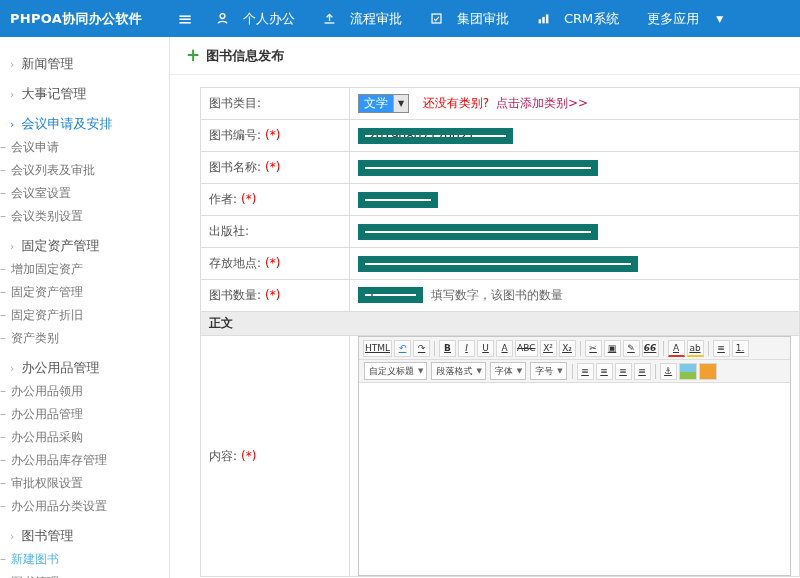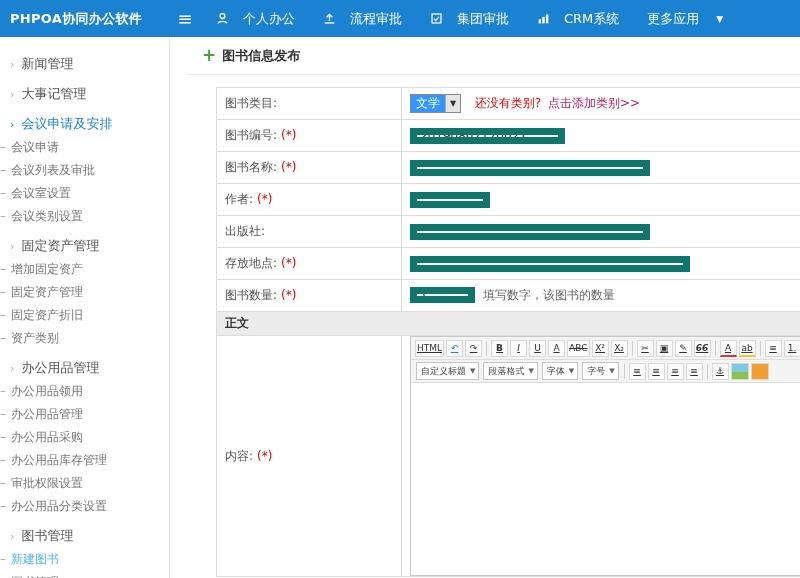--- a/index.html
+++ b/index.html
@@ -9,42 +9,42 @@
   
   .topbar { height:37px; background:#1b82d2; display:flex; align-items:center; color:#fff; }
   .logo { width:170px; padding-left:10px; font-size:13px; font-weight:bold; letter-spacing:.3px; white-space:nowrap; }
   .menu-toggle { width:30px; text-align:center; font-size:18px; cursor:pointer; margin-right:16px; }
   .nav { display:flex; align-items:center; gap:28px; font-size:13px; }
   .nav-item { display:flex; align-items:center; gap:14px; cursor:pointer; white-space:nowrap; }
   .nav-ico { display:inline-flex; align-items:center; }
   .caret { font-size:9px; margin-left:3px; }
 
   
-  .layout { display:flex; height:541px;gap:16px; }
+  .layout { display:flex; height:541px; }
 
   
   .sidebar { width:170px; flex-shrink:0; border-right:1px solid #e4e4e4; padding-top:9px; overflow:hidden; background:#fff; }
   .s-group { height:24px; line-height:24px; padding-left:10px; font-size:13px; color:#555; cursor:pointer; margin-top:6px; white-space:nowrap; }
   .s-group .arr { color:#aaa; font-size:11px; margin-right:7px; }
   .s-group.active { color:#1b82d2; }
   .s-group.active .arr { color:#1b82d2; }
   .s-child { height:23px; line-height:23px; font-size:12px; color:#777; cursor:pointer; white-space:nowrap; }
   .s-child .dash { color:#aaa; margin-right:5px; }
   .s-child.active { color:#56b6e8; }
 
   
   .main { flex:1; overflow:hidden; }
   .page-head { height:38px; display:flex; align-items:center; padding-left:16px; border-bottom:1px solid #ededed; }
   .plus { color:#3fa53f; font-weight:bold; font-size:17px; margin-right:6px; line-height:1; }
   .page-title { font-size:13px; font-weight:bold; color:#333; }
 
   .form-wrap { margin:12px 0 0 30px; }
   table.form { border-collapse:collapse; width:600px; table-layout:fixed; }
   table.form td { border:1px solid #dcdcdc; height:32px; padding:0 8px; vertical-align:middle; }
-  td.lbl { width:185px; color:#555; }
+  td.lbl { width:149px; color:#555; }
   .req { color:#ee0000; margin-left:4px; }
   input.txt { border:7px solid #0f766e; height:16px; padding:0 3px; font-size:12px; font-family:inherit; color:#333; }
   .w155{width:155px} .w240{width:240px} .w80{width:80px} .w280{width:280px} .w65{width:65px}
   .qty-hint { color:#666; margin-left:8px; }
 
   
   .select-box { display:inline-flex; align-items:stretch; border:1px solid #8a8a8a; height:19px; cursor:pointer; background:#fff; vertical-align:middle; }
   .sel-val { background:#3297fd; color:#fff; padding:0 5px; display:flex; align-items:center; font-size:12px; }
   .sel-caret { width:15px; background:#e6e6e6; border-left:1px solid #aaa; display:flex; align-items:center; justify-content:center; font-size:8px; color:#333; }
   .hint-red { color:#ee0000; margin-left:10px; }

